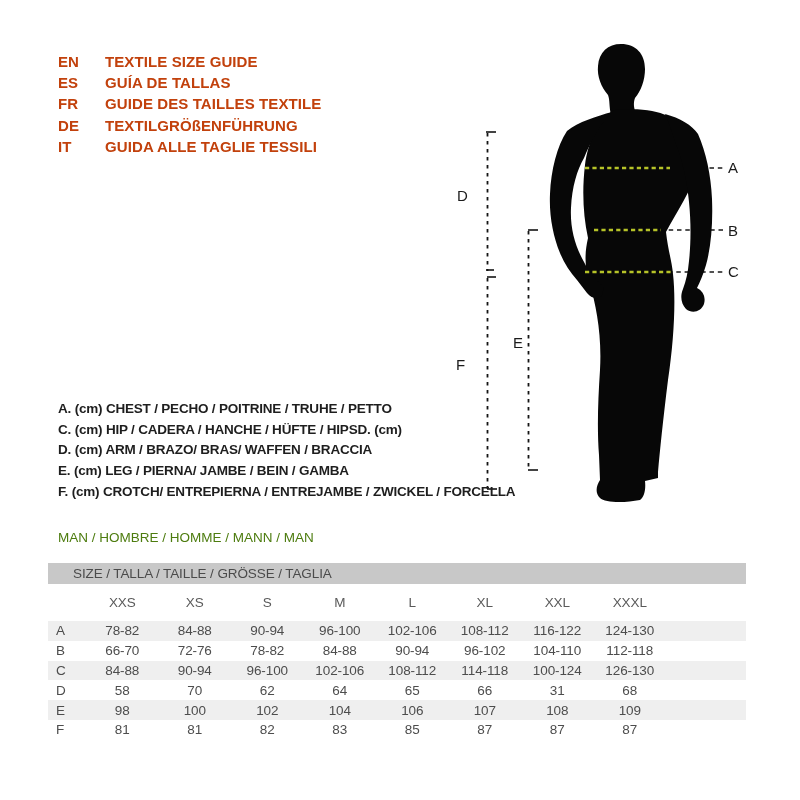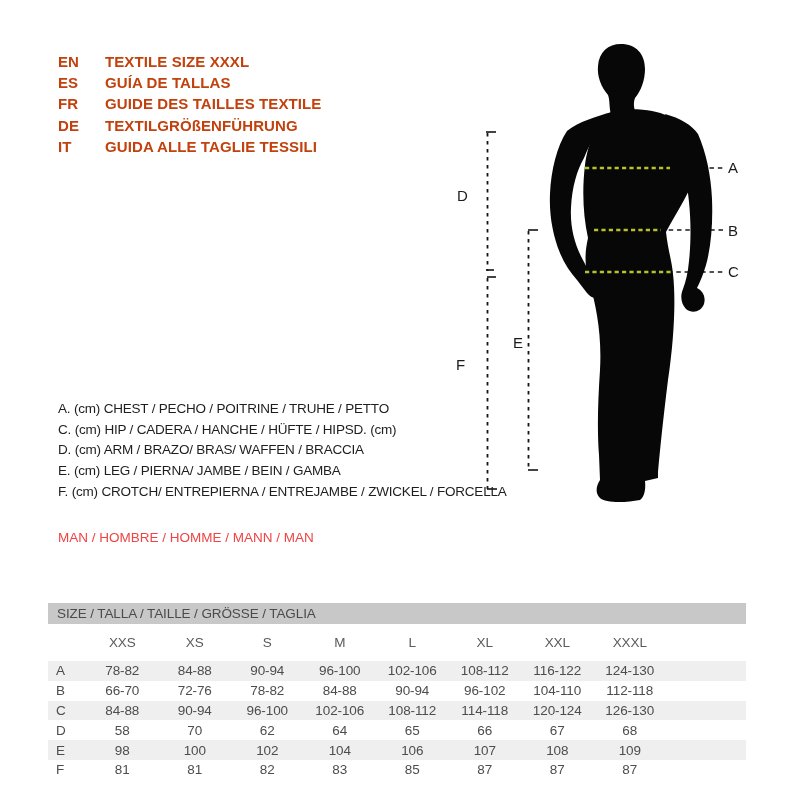--- a/index.html
+++ b/index.html
@@ -16,48 +16,48 @@
   .figure-svg{position:absolute;left:440px;top:20px;width:340px;height:500px;}
   .figure-svg text{font-family:"Liberation Sans",sans-serif;font-size:15px;fill:#1b1b1b;font-weight:500;}
   .dashB{stroke:#1a1a1a;stroke-width:1.7;stroke-dasharray:4.5 3.8;fill:none;}
   .dashY{stroke:#b6c328;stroke-width:2.3;stroke-dasharray:4.2 3.2;fill:none;}
   .dashV{stroke:#151515;stroke-width:1.8;stroke-dasharray:3.5 4.5;fill:none;}
   .tick{stroke:#151515;stroke-width:1.6;fill:none;}
   .sil{fill:#070707;stroke:none;}
 
   
   .legend{position:absolute;left:58px;top:398px;}
-  .legend-row{height:20.8px;display:flex;align-items:center;font-size:13.5px;font-weight:400;
+  .legend-row{height:20.8px;display:flex;align-items:center;font-size:13.5px;font-weight:700;
               color:#1e1e1e;letter-spacing:-0.2px;white-space:nowrap;}
 
   
   .gender{position:absolute;left:58px;top:530px;height:16px;line-height:16px;
-          font-size:13.5px;font-weight:500;color:#ef4444;}
+          font-size:13.5px;font-weight:500;color:#4d7c0f;}
 
   
   .size-table{position:absolute;left:48px;top:563px;width:698px;}
-  .table-title{height:21px;line-height:21px;background:#c8c8c8;padding-left:9px;
-               font-size:13.5px;font-weight:500;color:#4b4b4b;letter-spacing:-0.1px;margin-top:40px;}
+  .table-title{height:21px;line-height:21px;background:#c8c8c8;padding-left:25px;
+               font-size:13.5px;font-weight:500;color:#4b4b4b;letter-spacing:-0.1px;}
   .trow{display:grid;grid-template-columns:38px repeat(8,72.5px) 1fr;align-items:center;}
   .trow.cols{height:37px;}
   .trow.data{height:19.8px;}
   .trow.striped{background:#efefef;}
   .tcell{text-align:center;font-size:13.5px;font-weight:500;color:#4d4d4d;letter-spacing:-0.1px;}
   .tcell.rowlabel{text-align:left;padding-left:8px;}
   .tcell.colhead{color:#5a5a5a;}
 </style>
 </head>
 <body>
 
 <div class="page">
 
   <div class="lang-block">
     <div class="lang-row">
       <span class="lang-code">EN</span>
-      <span class="lang-title">TEXTILE SIZE XXXL</span>
+      <span class="lang-title">TEXTILE SIZE GUIDE</span>
     </div>
     <div class="lang-row">
       <span class="lang-code">ES</span>
       <span class="lang-title">GUÍA DE TALLAS</span>
     </div>
     <div class="lang-row">
       <span class="lang-code">FR</span>
       <span class="lang-title">GUIDE DES TAILLES TEXTILE</span>
     </div>
     <div class="lang-row">
@@ -172,33 +172,33 @@
     </div>
 
     <div class="trow data striped">
       <span class="tcell rowlabel">C</span>
       <span class="tcell">84-88</span>
       <span class="tcell">90-94</span>
       <span class="tcell">96-100</span>
       <span class="tcell">102-106</span>
       <span class="tcell">108-112</span>
       <span class="tcell">114-118</span>
-      <span class="tcell">120-124</span>
+      <span class="tcell">100-124</span>
       <span class="tcell">126-130</span>
     </div>
 
     <div class="trow data">
       <span class="tcell rowlabel">D</span>
       <span class="tcell">58</span>
       <span class="tcell">70</span>
       <span class="tcell">62</span>
       <span class="tcell">64</span>
       <span class="tcell">65</span>
       <span class="tcell">66</span>
-      <span class="tcell">67</span>
+      <span class="tcell">31</span>
       <span class="tcell">68</span>
     </div>
 
     <div class="trow data striped">
       <span class="tcell rowlabel">E</span>
       <span class="tcell">98</span>
       <span class="tcell">100</span>
       <span class="tcell">102</span>
       <span class="tcell">104</span>
       <span class="tcell">106</span>

